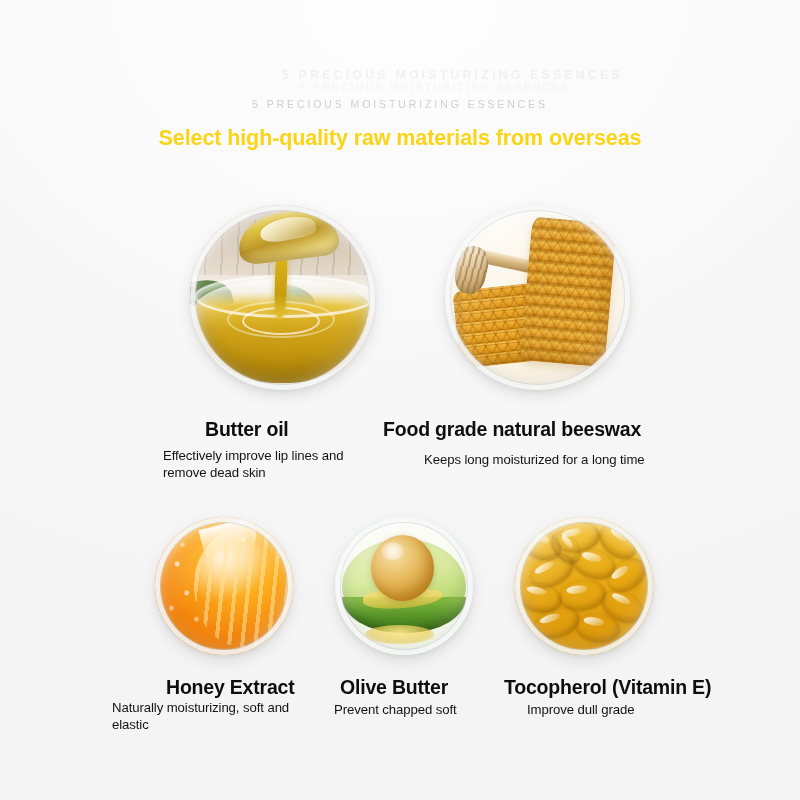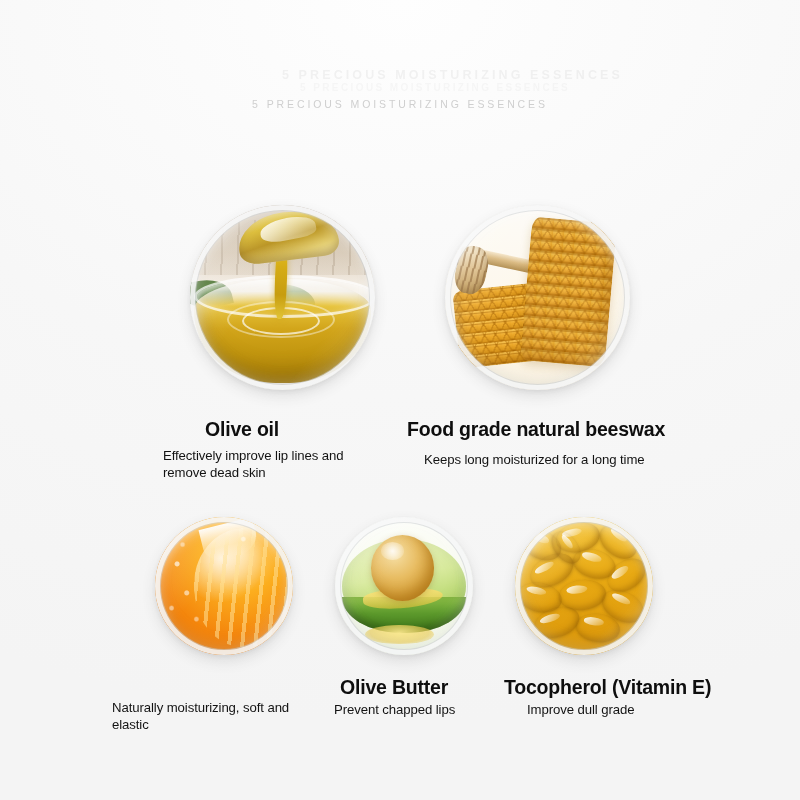--- a/index.html
+++ b/index.html
@@ -376,83 +376,85 @@
 </style>
 </head>
 <body>
 
 <div class="page">
 
   <div class="header">
     <div class="ghost-line">5 PRECIOUS MOISTURIZING ESSENCES</div>
     <div class="ghost-line second">5 PRECIOUS MOISTURIZING ESSENCES</div>
     <div class="sub-en">5 PRECIOUS MOISTURIZING ESSENCES</div>
+    <div class="tagline">Select high-quality raw materials from overseas</div>
   </div>
 
   <div class="circle" style="left:190px; top:205px; width:185px; height:185px;">
     <div class="art">
       <div class="olive-bg"></div>
       <div class="olive-plank"></div>
       <div class="olive-leaf"></div>
       <div class="olive-leaf b"></div>
       <div class="olive-bowl"></div>
       <div class="olive-rim"></div>
       <div class="olive-ripple r2"></div>
       <div class="olive-ripple"></div>
       <div class="olive-stream"></div>
       <div class="olive-spoon"></div>
       <div class="olive-spoon-hl"></div>
     </div>
     <div class="glass"></div>
     <div class="sheen"></div>
   </div>
-  <div class="label-title" style="left:205px; top:418px;">Olive oil</div>
+  <div class="label-title" style="left:205px; top:418px;">Butter oil</div>
   <div class="label-desc" style="left:163px; top:448px; width:225px;">Effectively improve lip lines and remove dead skin</div>
 
   <div class="circle" style="left:445px; top:205px; width:185px; height:185px;">
     <div class="art">
       <div class="comb-bg"></div>
       <div class="comb-slab flat"></div>
       <div class="dipper-handle"></div>
       <div class="dipper-head"></div>
       <div class="comb-slab upright"></div>
     </div>
     <div class="glass"></div>
     <div class="sheen"></div>
   </div>
-  <div class="label-title" style="left:407px; top:418px;">Food grade natural beeswax</div>
+  <div class="label-title" style="left:383px; top:418px;">Food grade natural beeswax</div>
   <div class="label-desc" style="left:424px; top:452px; width:290px;">Keeps long moisturized for a long time</div>
 
   <div class="circle" style="left:155px; top:517px; width:138px; height:138px;">
     <div class="art">
       <div class="honey-bg"></div>
       <div class="honey-swirl"></div>
       <div class="honey-drip"></div>
       <div class="honey-bubbles"></div>
     </div>
     <div class="glass"></div>
     <div class="sheen"></div>
   </div>
+  <div class="label-title" style="left:166px; top:676px;">Honey Extract</div>
   <div class="label-desc" style="left:112px; top:700px; width:210px;">Naturally moisturizing, soft and elastic</div>
 
   <div class="circle" style="left:335px; top:517px; width:138px; height:138px;">
     <div class="art">
       <div class="avo-bg"></div>
       <div class="avo-body"></div>
       <div class="avo-skin"></div>
       <div class="avo-oil"></div>
       <div class="avo-pit"></div>
       <div class="avo-pit-hl"></div>
       <div class="avo-pool"></div>
     </div>
     <div class="glass"></div>
     <div class="sheen"></div>
   </div>
   <div class="label-title" style="left:340px; top:676px;">Olive Butter</div>
-  <div class="label-desc" style="left:334px; top:702px; width:200px;">Prevent chapped lips</div>
+  <div class="label-desc" style="left:334px; top:702px; width:200px;">Prevent chapped soft</div>
 
   <div class="circle" style="left:515px; top:517px; width:138px; height:138px;">
     <div class="art">
       <div class="cap-bg"></div>
       <div class="cap" style="left:4%;  top:10%; width:30%; height:20%; transform:rotate(24deg);"></div>
       <div class="cap" style="left:30%; top:4%;  width:32%; height:21%; transform:rotate(-12deg);"></div>
       <div class="cap" style="left:60%; top:8%;  width:30%; height:20%; transform:rotate(38deg);"></div>
       <div class="cap" style="left:10%; top:28%; width:33%; height:21%; transform:rotate(-28deg);"></div>
       <div class="cap" style="left:42%; top:24%; width:31%; height:20%; transform:rotate(16deg);"></div>
       <div class="cap" style="left:66%; top:32%; width:30%; height:20%; transform:rotate(-34deg);"></div>

